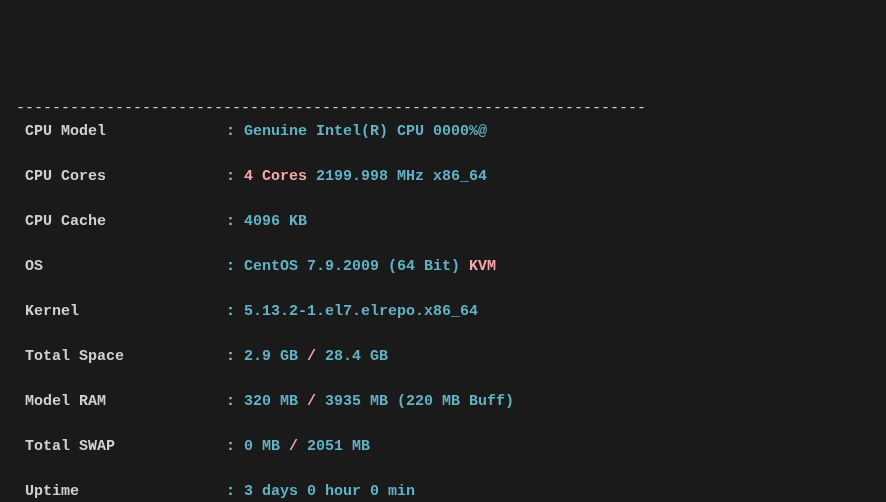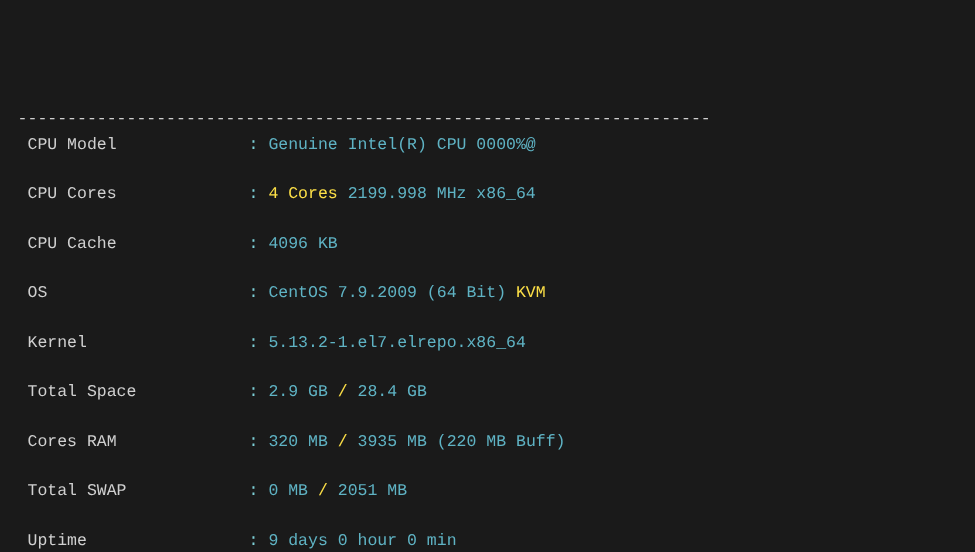--- a/index.html
+++ b/index.html
@@ -12,38 +12,38 @@
       padding: 8px 16px;
       white-space: pre;
       width: 886px;
       height: 502px;
       overflow: hidden;
     }
     .dashes { color: #d0d0d0; }
     .label { color: #d0d0d0; display: inline-block; width: 210px; }
     .colon { color: #7dcfd6; }
     .cyan { color: #5fb3c4; }
-    .yellow { color: #fde047; }
-    .row { display: block; }
+    .yellow { color: #fca5a5; }
+    .row { display: block; font-weight: bold; }
   </style>
 </head>
 <body>
 
 
 
 <span class="dashes">----------------------------------------------------------------------</span>
 <span class="row"><span class="label"> CPU Model</span><span class="colon">: </span><span class="cyan">Genuine Intel(R) CPU 0000%@</span></span>
 <span class="row"><span class="label"> CPU Cores</span><span class="colon">: </span><span class="yellow">4 Cores</span><span class="cyan"> 2199.998 MHz x86_64</span></span>
 <span class="row"><span class="label"> CPU Cache</span><span class="colon">: </span><span class="cyan">4096 KB</span></span>
 <span class="row"><span class="label"> OS</span><span class="colon">: </span><span class="cyan">CentOS 7.9.2009 (64 Bit)</span><span class="yellow"> KVM</span></span>
 <span class="row"><span class="label"> Kernel</span><span class="colon">: </span><span class="cyan">5.13.2-1.el7.elrepo.x86_64</span></span>
 <span class="row"><span class="label"> Total Space</span><span class="colon">: </span><span class="cyan">2.9 GB</span><span class="yellow"> / </span><span class="cyan">28.4 GB</span></span>
-<span class="row"><span class="label"> Cores RAM</span><span class="colon">: </span><span class="cyan">320 MB</span><span class="yellow"> / </span><span class="cyan">3935 MB</span><span class="cyan"> (220 MB Buff)</span></span>
+<span class="row"><span class="label"> Model RAM</span><span class="colon">: </span><span class="cyan">320 MB</span><span class="yellow"> / </span><span class="cyan">3935 MB</span><span class="cyan"> (220 MB Buff)</span></span>
 <span class="row"><span class="label"> Total SWAP</span><span class="colon">: </span><span class="cyan">0 MB</span><span class="yellow"> / </span><span class="cyan">2051 MB</span></span>
-<span class="row"><span class="label"> Uptime</span><span class="colon">: </span><span class="cyan">9 days 0 hour 0 min</span></span>
+<span class="row"><span class="label"> Uptime</span><span class="colon">: </span><span class="cyan">3 days 0 hour 0 min</span></span>
 
 
 
 
 
 
 
 
 
 

